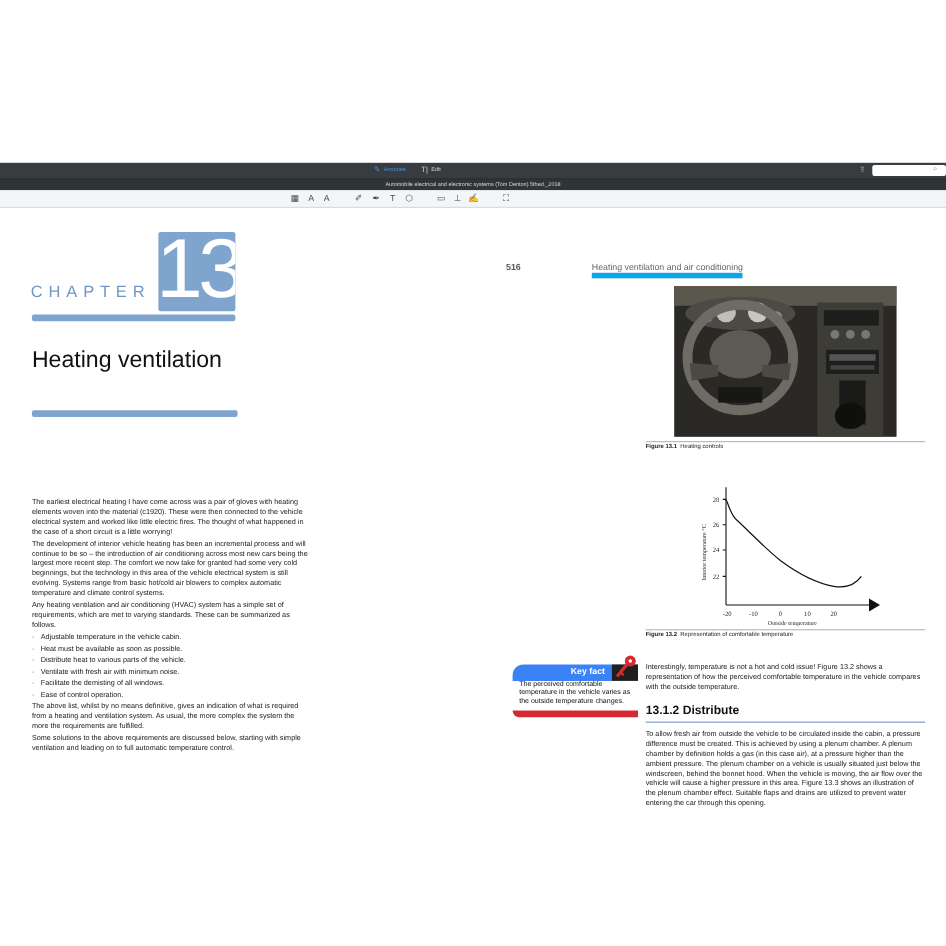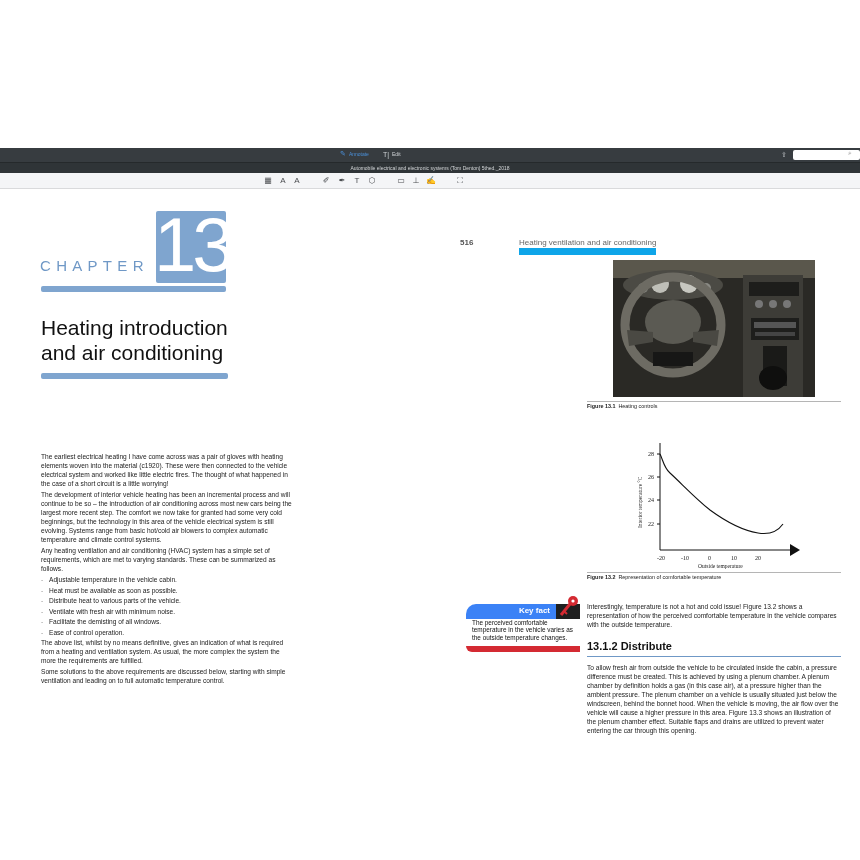--- a/index.html
+++ b/index.html
@@ -16,21 +16,21 @@
   .search-box { position: absolute; left: 793px; top: 2px; width: 67px; height: 10px; background: #ffffff; border-radius: 2px; }
   .search-box .q { position: absolute; right: 8px; top: -1px; font-size: 7px; color: #888; }
 
   .docbar { position: absolute; left: 0; top: 162px; width: 860px; height: 11px; background: #2f3437; border-top: 1px solid #25292b; }
   .doc-title { position: absolute; left: 0; width: 860px; top: 2px; text-align: center; font-size: 5px; color: #d4d7d9; }
 
   .toolbar { position: absolute; left: 0; top: 173px; width: 860px; height: 16px; background: #f4f5f7; border-bottom: 1px solid #d9dadc; }
   .tool { position: absolute; top: 3px; font-size: 8px; color: #4a4d50; width: 10px; text-align: center; line-height: 10px; }
 
   
-  .left-page { position: absolute; left: 0; top: 190px; width: 430px; height: 670px; margin-left: 12px; }
+  .left-page { position: absolute; left: 0; top: 190px; width: 430px; height: 670px; }
   .right-page { position: absolute; left: 430px; top: 190px; width: 430px; height: 670px; margin-top: 48px; }
 
   .chapter-word { position: absolute; left: 28px; top: 67px; font-size: 15px; letter-spacing: 5.3px; color: #6f98c6; }
   .chapter-num-box { position: absolute; left: 144px; top: 21px; width: 70px; height: 72px; background: #7fa5cf; border-radius: 2px; overflow: hidden; }
   .chapter-num { position: absolute; left: -2px; top: -6px; font-size: 76px; color: #ffffff; letter-spacing: -4px; line-height: 80px; text-align: center; }
   .rule1 { position: absolute; left: 29px; top: 96px; width: 185px; height: 6px; background: #7fa5cf; border-radius: 2px; }
   .chapter-title { position: absolute; left: 29px; top: 125px; font-size: 21px; line-height: 25px; color: #111; }
   .rule2 { position: absolute; left: 29px; top: 183px; width: 187px; height: 6px; background: #7fa5cf; border-radius: 2px; }
 
   .h2-band { position: absolute; left: 29px; top: 217px; width: 254px; height: 21px; background: #86a9d0; }
@@ -39,21 +39,21 @@
 
   .body-text { position: absolute; left: 29px; top: 262px; width: 254px; font-size: 6.6px; line-height: 9px; color: #222; }
   .body-text p { margin-bottom: 2px; }
   .body-text ul { list-style: none; }
   .body-text li { position: relative; padding-left: 8px; margin-bottom: 1.5px; }
   .body-text li::before { content: "-"; position: absolute; left: 0; color: #888; }
 
   
   .running-header { position: absolute; left: 0; top: 0; width: 430px; height: 14px; font-size: 8px; color: #444; }
   .page-num { position: absolute; left: 30px; top: 0; font-weight: bold; color: #555; }
-  .running-title { position: absolute; left: 89px; top: 0; color: #666; border-bottom: 7px solid #0ea5e9; padding-bottom: 1px; font-size: 8px; }
+  .running-title { position: absolute; left: 108px; top: 0; color: #666; border-bottom: 5px solid #0ea5e9; padding-bottom: 1px; font-size: 8px; }
 
   .fig1-img { position: absolute; left: 183px; top: 22px; width: 202px; height: 137px; background: #2b2b27; overflow: hidden; }
   .fig-rule { position: absolute; left: 157px; height: 1px; background: #b5b5b5; width: 254px; }
   .fig-cap { position: absolute; left: 157px; font-size: 5.4px; color: #222; }
   .fig-cap b { font-weight: bold; }
 
   .chart { position: absolute; left: 200px; top: 200px; width: 175px; height: 135px; }
 
   .para { position: absolute; left: 157px; width: 254px; font-size: 6.6px; line-height: 9px; color: #222; }
   .h3r { position: absolute; left: 157px; top: 402px; width: 254px; height: 17px; border-bottom: 1px solid #6f98c6; font-size: 11px; font-weight: bold; color: #111; }
@@ -114,22 +114,21 @@
     <span class="tool" style="left:455px">⛶</span>
   </div>
 
   <div class="left-page">
     <div class="chapter-word">CHAPTER</div>
     <div class="chapter-num-box">
       <span class="chapter-num">13</span>
     </div>
     <div class="rule1"></div>
     <div class="chapter-title">
-      <div>Heating introduction</div>
-      <div>and air conditioning</div>
+      <div>Heating ventilation</div>
     </div>
     <div class="rule2"></div>
 
 
     <div class="body-text">
       <p>The earliest electrical heating I have come across was a pair of gloves with heating elements woven into the material (c1920). These were then connected to the vehicle electrical system and worked like little electric fires. The thought of what happened in the case of a short circuit is a little worrying!</p>
       <p>The development of interior vehicle heating has been an incremental process and will continue to be so – the introduction of air conditioning across most new cars being the largest more recent step. The comfort we now take for granted had some very cold beginnings, but the technology in this area of the vehicle electrical system is still evolving. Systems range from basic hot/cold air blowers to complex automatic temperature and climate control systems.</p>
       <p>Any heating ventilation and air conditioning (HVAC) system has a simple set of requirements, which are met to varying standards. These can be summarized as follows.</p>
       <ul>
         <li>Adjustable temperature in the vehicle cabin.</li>

